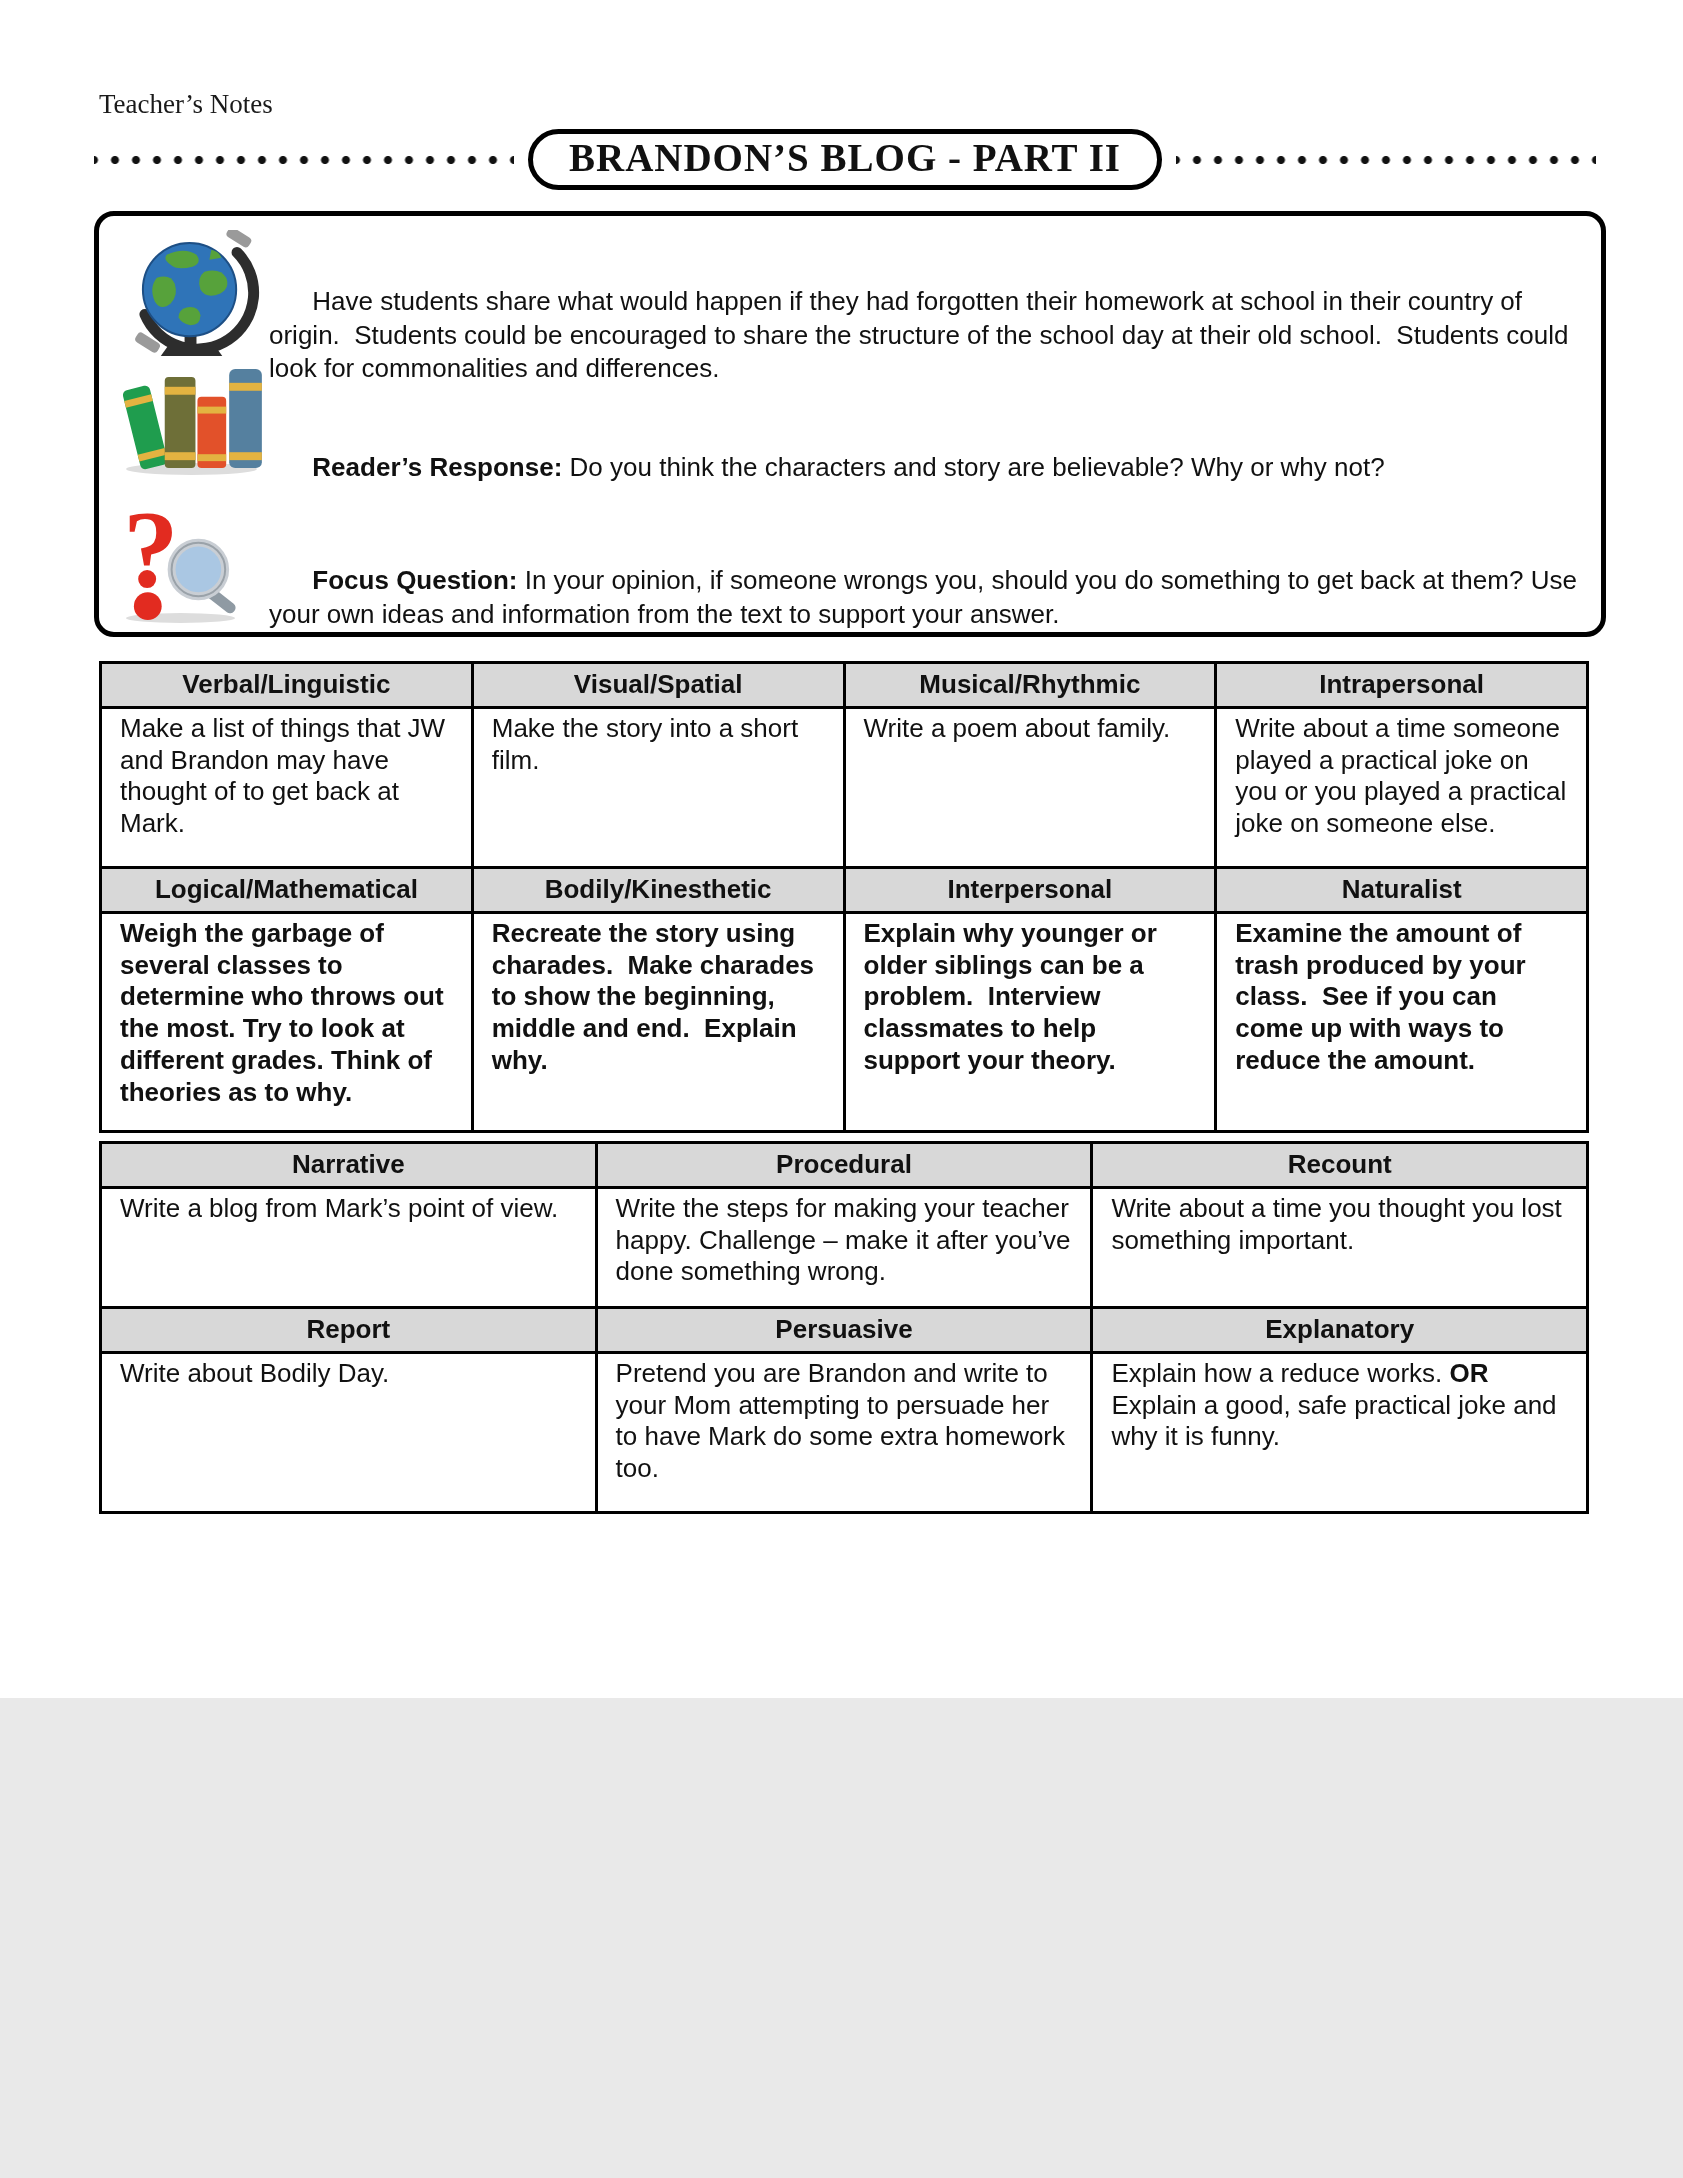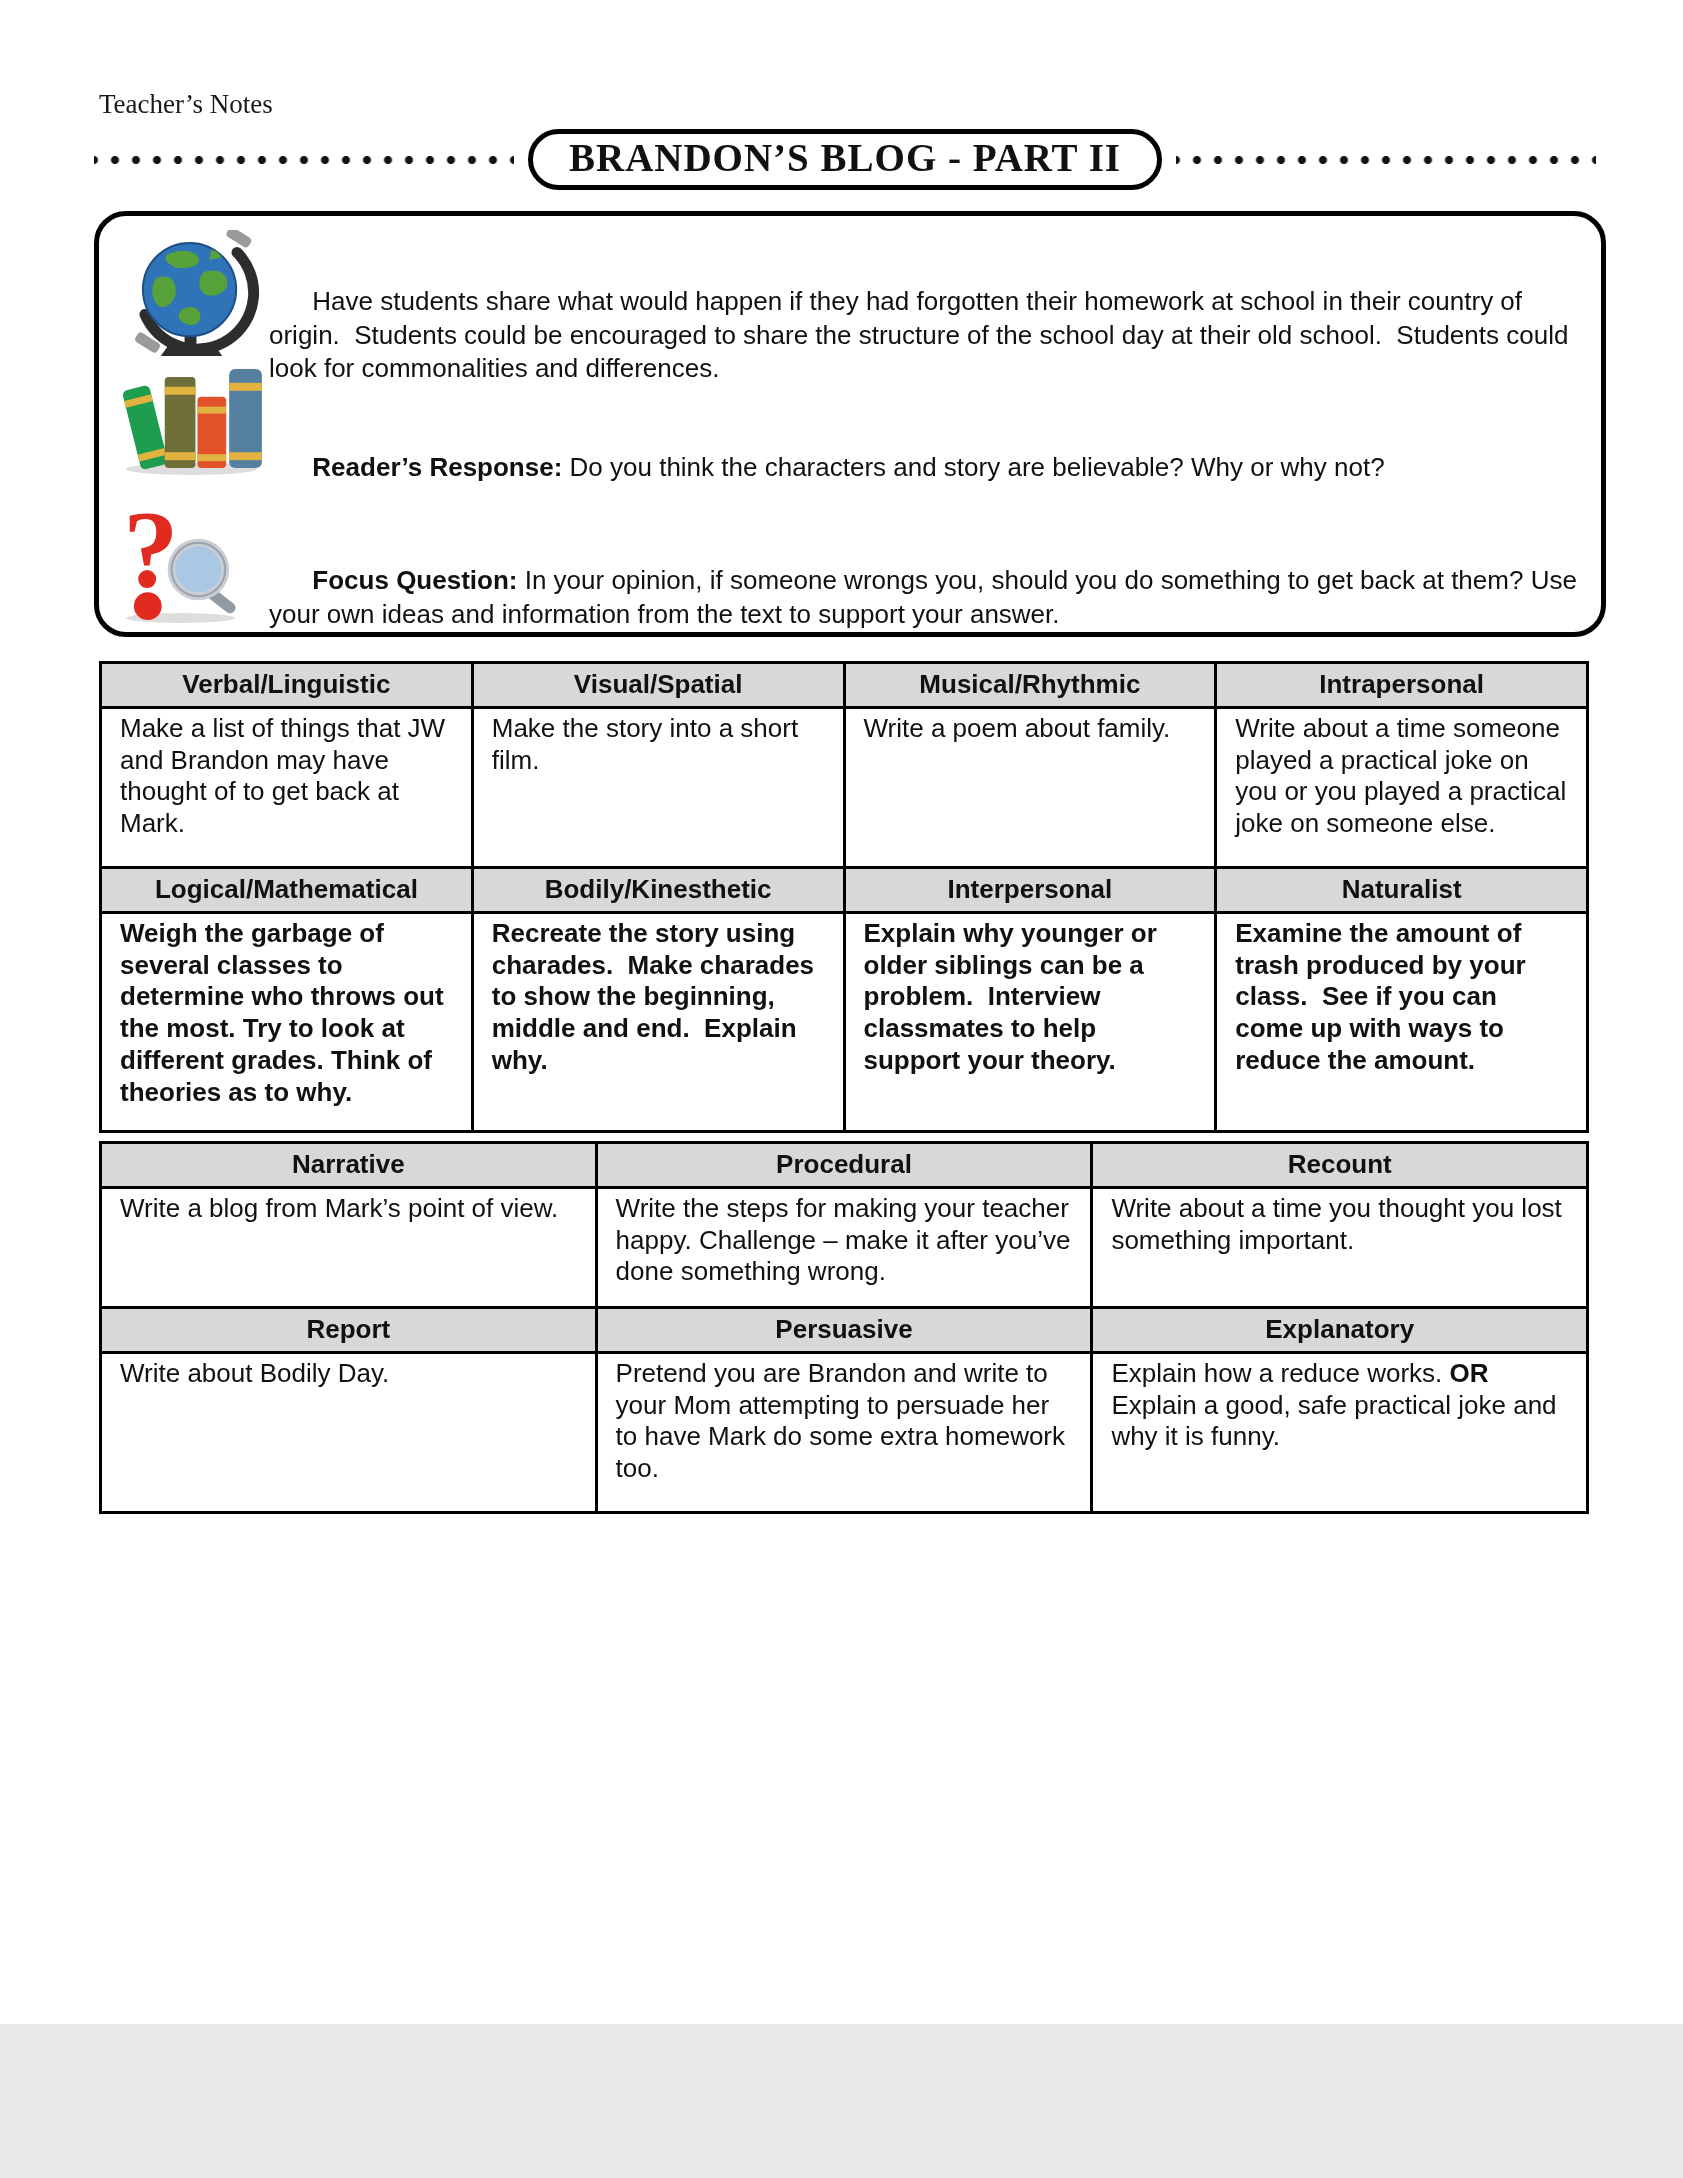--- a/index.html
+++ b/index.html
@@ -1,17 +1,17 @@
 <!DOCTYPE html>
 <html><head>
 <meta charset="utf-8">
 <style>
   html,body{margin:0;padding:0;background:#e9e9e9;}
   .page{
-    position:relative;width:1683px;height:2024px;background:#ffffff;
+    position:relative;width:1683px;height:1698px;background:#ffffff;
     font-family:"Liberation Sans",sans-serif;color:#111;overflow:hidden;
     margin:0 auto;
   }
   
   .teachers-notes{
     position:absolute;left:99px;top:89px;
     font-family:"Liberation Serif",serif;font-size:27px;color:#1a1a1a;
   }
   .title-row{
     position:absolute;left:94px;top:125px;width:1502px;height:69px;
@@ -23,21 +23,21 @@
     background-size:21px 12px;background-position:center;background-repeat:repeat-x;
   }
   .title-pill{
     border:5px solid #000;border-radius:42px;padding:1px 36px 5px 36px;
     font-family:"Liberation Serif",serif;font-weight:bold;font-size:39px;
     letter-spacing:1px;white-space:nowrap;background:#fff;
   }
   
   .notes-box{
     position:absolute;left:94px;top:211px;width:1502px;height:416px;
-    border:5px solid #000;border-radius:32px;background:#fff;
+    border:5px solid #000;border-radius:20px;background:#fff;
   }
   .note-text{
     position:absolute;left:170px;width:1317px;
     font-size:26px;line-height:1.28;white-space:pre-wrap;
   }
   .note-text b{font-weight:bold;}
   .icon-abs{position:absolute;}
   
   table.grid{
     position:absolute;left:99px;border-collapse:collapse;table-layout:fixed;

